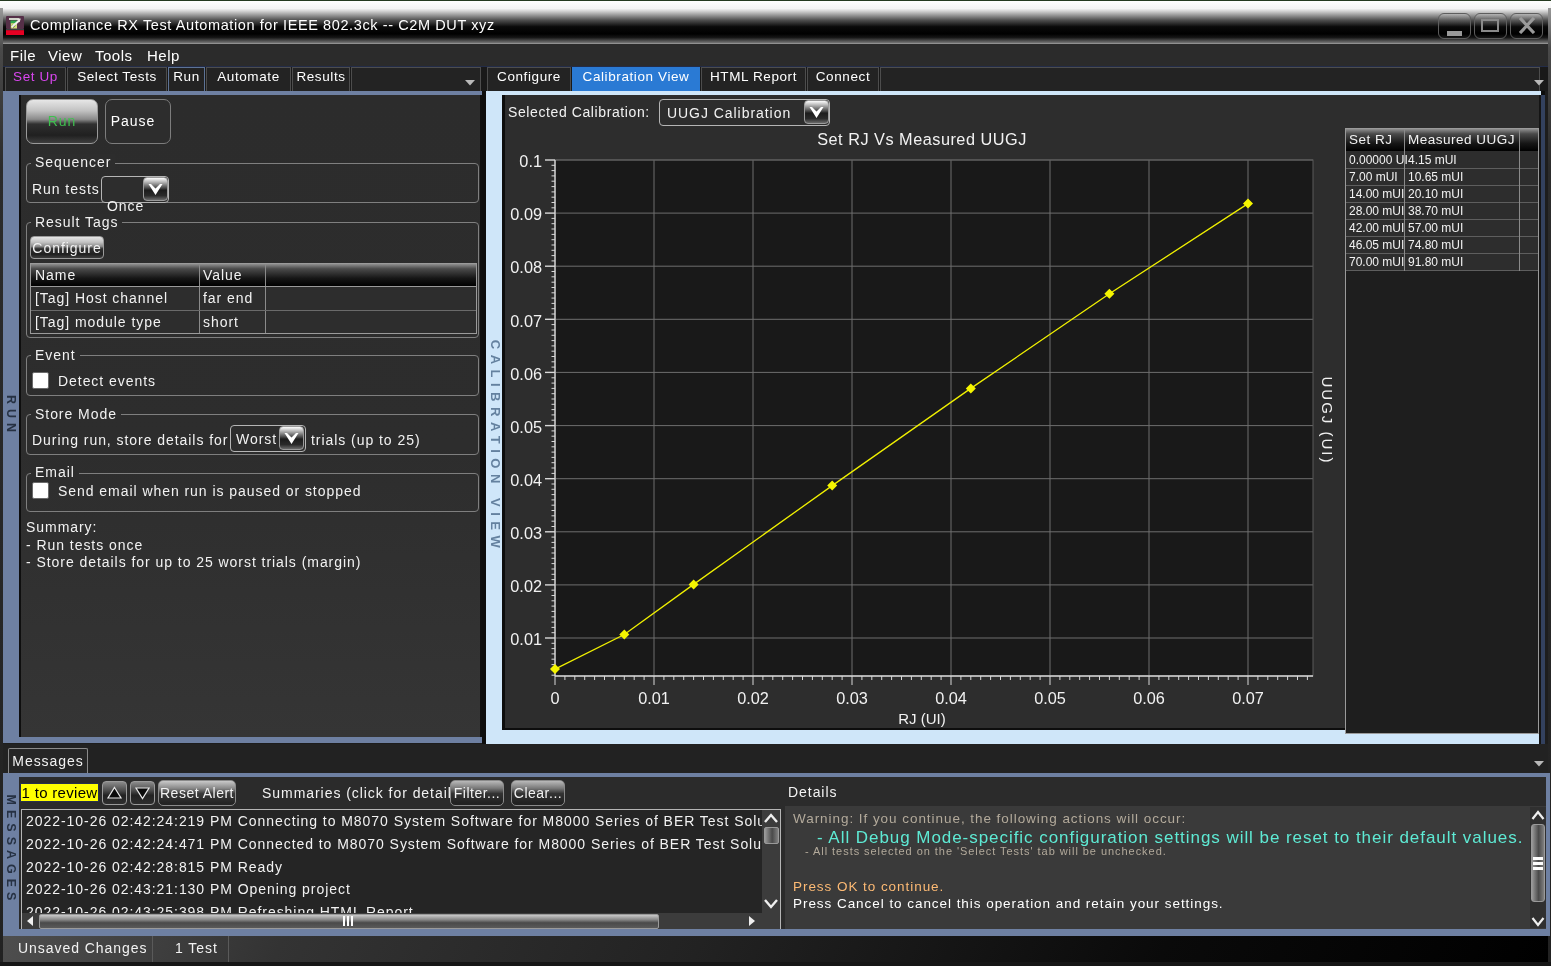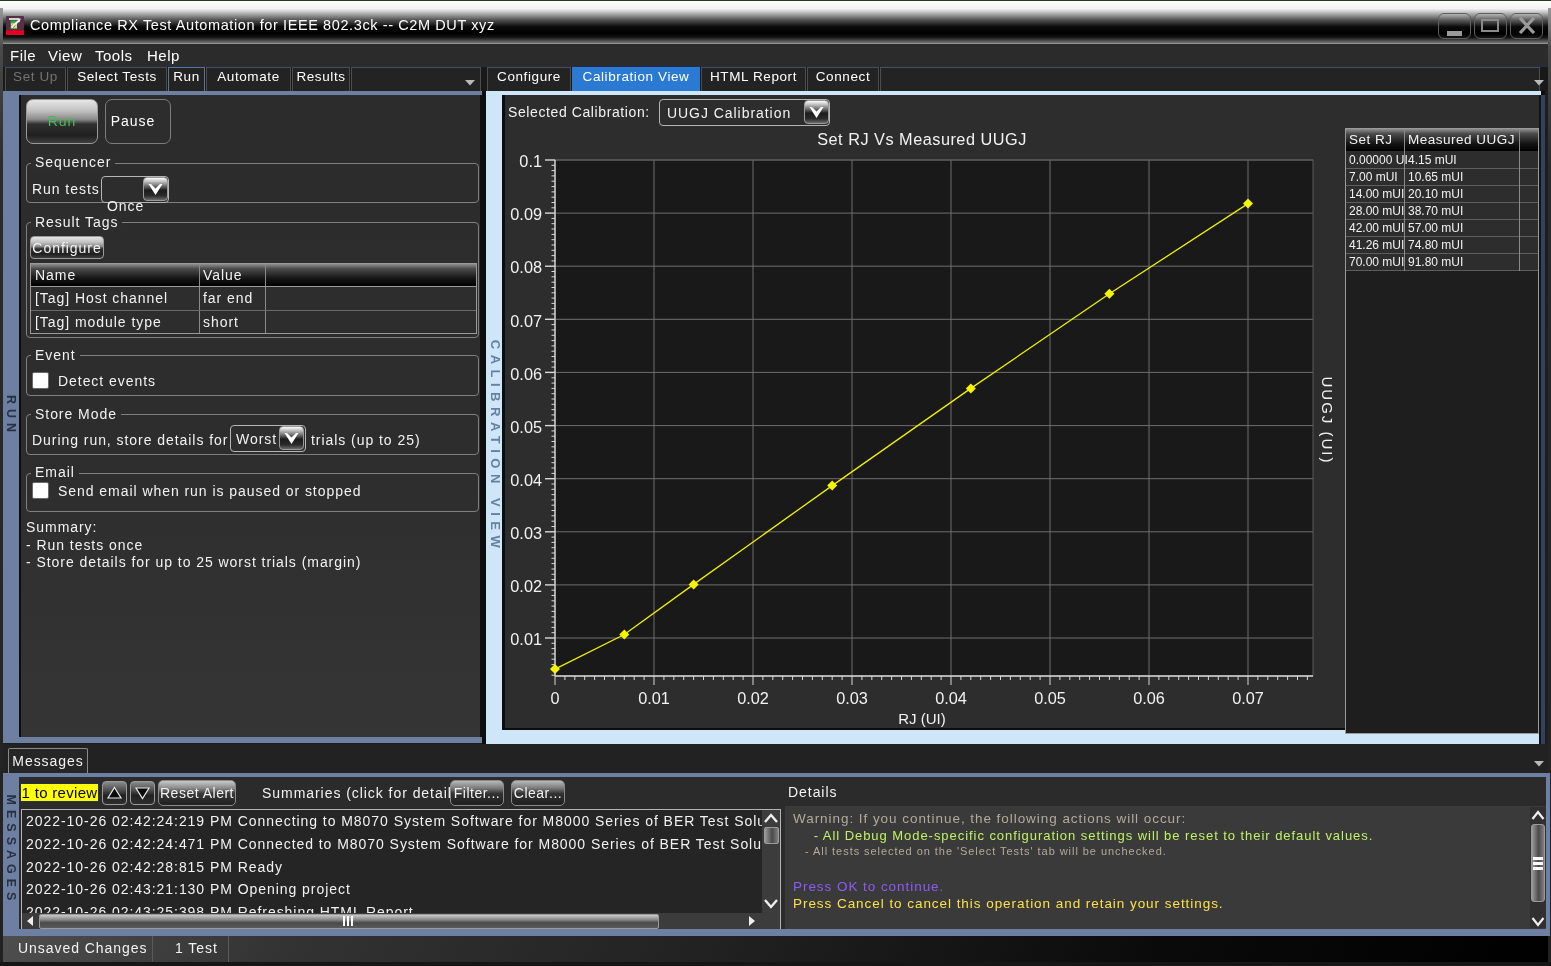--- a/index.html
+++ b/index.html
@@ -47,21 +47,21 @@
 <svg class="abs" style="left:1518px;top:17px" width="18" height="17">
     <path d="M2 1 L16 16 M16 1 L2 16" stroke="#9a9a9a" stroke-width="3.2"></path>
   </svg>
 <div class="abs" style="left:3px;top:44px;width:1545px;height:22px;background:#2b2b2b"></div>
 <div class="txt" style="left:10px;top:47px;font-size:15px;letter-spacing:0.5px;color:#fff">File</div>
 <div class="txt" style="left:48px;top:47px;font-size:15px;letter-spacing:0.5px;color:#fff">View</div>
 <div class="txt" style="left:95px;top:47px;font-size:15px;letter-spacing:0.5px;color:#fff">Tools</div>
 <div class="txt" style="left:147px;top:47px;font-size:15px;letter-spacing:0.5px;color:#fff">Help</div>
 <div class="abs" style="left:3px;top:66px;width:1545px;height:25px;background:#191919;border-top:1px solid #232c48"></div>
 <div class="abs" style="left:5px;top:67px;width:61px;height:24px;background:#232323;border:1px solid #4d4d4d;border-bottom:none"></div>
-<div class="txt" style="left:5px;top:69px;width:61px;text-align:center;font-size:13.5px;letter-spacing:0.6px;color:#737373">Set Up</div>
+<div class="txt" style="left:5px;top:69px;width:61px;text-align:center;font-size:13.5px;letter-spacing:0.6px;color:#d946ef">Set Up</div>
 <div class="abs" style="left:67px;top:67px;width:100px;height:24px;background:#232323;border:1px solid #4d4d4d;border-bottom:none"></div>
 <div class="txt" style="left:67px;top:69px;width:100px;text-align:center;font-size:13.5px;letter-spacing:0.6px;color:#fff">Select Tests</div>
 <div class="abs" style="left:168px;top:67px;width:37px;height:24px;background:#232323;border:1px solid #5d7396;border-bottom:none"></div>
 <div class="txt" style="left:168px;top:69px;width:37px;text-align:center;font-size:13.5px;letter-spacing:0.6px;color:#fff">Run</div>
 <div class="abs" style="left:206px;top:67px;width:85px;height:24px;background:#232323;border:1px solid #4d4d4d;border-bottom:none"></div>
 <div class="txt" style="left:206px;top:69px;width:85px;text-align:center;font-size:13.5px;letter-spacing:0.6px;color:#fff">Automate</div>
 <div class="abs" style="left:292px;top:67px;width:58px;height:24px;background:#232323;border:1px solid #4d4d4d;border-bottom:none"></div>
 <div class="txt" style="left:292px;top:69px;width:58px;text-align:center;font-size:13.5px;letter-spacing:0.6px;color:#fff">Results</div>
 <div class="abs" style="left:351px;top:67px;width:130px;height:24px;background:#232323;border:1px solid #4d4d4d;border-bottom:none"></div>
 <svg class="abs" style="left:464px;top:79px" width="12" height="7">
@@ -393,21 +393,21 @@
 <div class="abs" style="left:1346px;top:185px;width:192px;height:1px;background:#5e5e5e"></div>
 <div class="txt" style="left:1349px;top:187px;font-size:12px;letter-spacing:0">14.00 mUI</div>
 <div class="txt" style="left:1408px;top:187px;font-size:12px;letter-spacing:0">20.10 mUI</div>
 <div class="abs" style="left:1346px;top:202px;width:192px;height:1px;background:#5e5e5e"></div>
 <div class="txt" style="left:1349px;top:204px;font-size:12px;letter-spacing:0">28.00 mUI</div>
 <div class="txt" style="left:1408px;top:204px;font-size:12px;letter-spacing:0">38.70 mUI</div>
 <div class="abs" style="left:1346px;top:219px;width:192px;height:1px;background:#5e5e5e"></div>
 <div class="txt" style="left:1349px;top:221px;font-size:12px;letter-spacing:0">42.00 mUI</div>
 <div class="txt" style="left:1408px;top:221px;font-size:12px;letter-spacing:0">57.00 mUI</div>
 <div class="abs" style="left:1346px;top:236px;width:192px;height:1px;background:#5e5e5e"></div>
-<div class="txt" style="left:1349px;top:238px;font-size:12px;letter-spacing:0">41.26 mUI</div>
+<div class="txt" style="left:1349px;top:238px;font-size:12px;letter-spacing:0">46.05 mUI</div>
 <div class="txt" style="left:1408px;top:238px;font-size:12px;letter-spacing:0">74.80 mUI</div>
 <div class="abs" style="left:1346px;top:253px;width:192px;height:1px;background:#5e5e5e"></div>
 <div class="txt" style="left:1349px;top:255px;font-size:12px;letter-spacing:0">70.00 mUI</div>
 <div class="txt" style="left:1408px;top:255px;font-size:12px;letter-spacing:0">91.80 mUI</div>
 <div class="abs" style="left:1346px;top:270px;width:192px;height:1px;background:#5e5e5e"></div>
 <div class="abs" style="left:1404px;top:129px;width:1px;height:142px;background:#8a8a8a"></div>
 <div class="abs" style="left:1519px;top:129px;width:1px;height:142px;background:#8a8a8a"></div>
 <div class="abs" style="left:3px;top:744px;width:1545px;height:192px;background:#2b2b2b"></div>
 <div class="abs" style="left:3px;top:744px;width:1545px;height:29px;background:#222222"></div>
 <div class="abs" style="left:8px;top:748px;width:80px;height:25px;background:#262626;border:1px solid #8a8a8a;border-bottom:none;border-radius:2px 2px 0 0"></div>
@@ -460,24 +460,24 @@
   </svg>
 <div class="abs" style="left:39px;top:913.5px;width:620px;height:15px;border:1px solid #9a9a9a;border-radius:2px;background:linear-gradient(180deg,#c9c9c9 0%,#8a8a8a 35%,#4a4a4a 60%,#5a5a5a 100%)"></div>
 <div class="abs" style="left:343px;top:916px;width:2px;height:10px;background:#fdfdfd"></div>
 <div class="abs" style="left:347px;top:916px;width:2px;height:10px;background:#fdfdfd"></div>
 <div class="abs" style="left:351px;top:916px;width:2px;height:10px;background:#fdfdfd"></div>
 <svg class="abs" style="left:744px;top:913px" width="16" height="16">
     <polygon points="5,3 11,8 5,13" fill="#efefef"></polygon>
   </svg>
 <div class="abs" style="left:785px;top:806px;width:761px;height:123px;background:#3a3a3a"></div>
 <div class="txt" style="left:793px;top:811px;font-size:13.5px;color:#b3aa9b">Warning: If you continue, the following actions will occur:</div>
-<div class="txt" style="left:800px;top:828px;font-size:13px;color:#bef264">&nbsp;&nbsp;&nbsp;- All Debug Mode-specific configuration settings will be reset to their default values.</div>
+<div class="txt" style="left:800px;top:828px;font-size:17px;color:#5eead4">&nbsp;&nbsp;&nbsp;- All Debug Mode-specific configuration settings will be reset to their default values.</div>
 <div class="txt" style="left:793px;top:845px;font-size:11px;color:#b3aa9b">&nbsp;&nbsp;&nbsp;- All tests selected on the 'Select Tests' tab will be unchecked.</div>
-<div class="txt" style="left:793px;top:879px;font-size:13.5px;color:#8b5cf6">Press OK to continue.</div>
-<div class="txt" style="left:793px;top:896px;font-size:13.5px;color:#fde047">Press Cancel to cancel this operation and retain your settings.</div>
+<div class="txt" style="left:793px;top:879px;font-size:13.5px;color:#fdba74">Press OK to continue.</div>
+<div class="txt" style="left:793px;top:896px;font-size:13.5px;color:#ffffff">Press Cancel to cancel this operation and retain your settings.</div>
 <div class="abs" style="left:1530px;top:807px;width:16px;height:121px;background:#303030"></div>
 <svg class="abs" style="left:1530px;top:809px" width="16" height="14">
     <path d="M 2.5 10 L 8 3 L 13.5 10" stroke="#efefef" stroke-width="2.2" fill="none"></path>
   </svg>
 <div class="abs" style="left:1531px;top:824px;width:14px;height:78px;border:1px solid #9a9a9a;border-radius:3px;background:linear-gradient(90deg,#9a9a9a,#4a4a4a 55%,#808080)"></div>
 <div class="abs" style="left:1533px;top:857px;width:10px;height:2.5px;background:#fdfdfd"></div>
 <div class="abs" style="left:1533px;top:862px;width:10px;height:2.5px;background:#fdfdfd"></div>
 <div class="abs" style="left:1533px;top:867px;width:10px;height:2.5px;background:#fdfdfd"></div>
 <svg class="abs" style="left:1530px;top:914px" width="16" height="14">
     <path d="M 2.5 4 L 8 11 L 13.5 4" stroke="#efefef" stroke-width="2.2" fill="none"></path>

